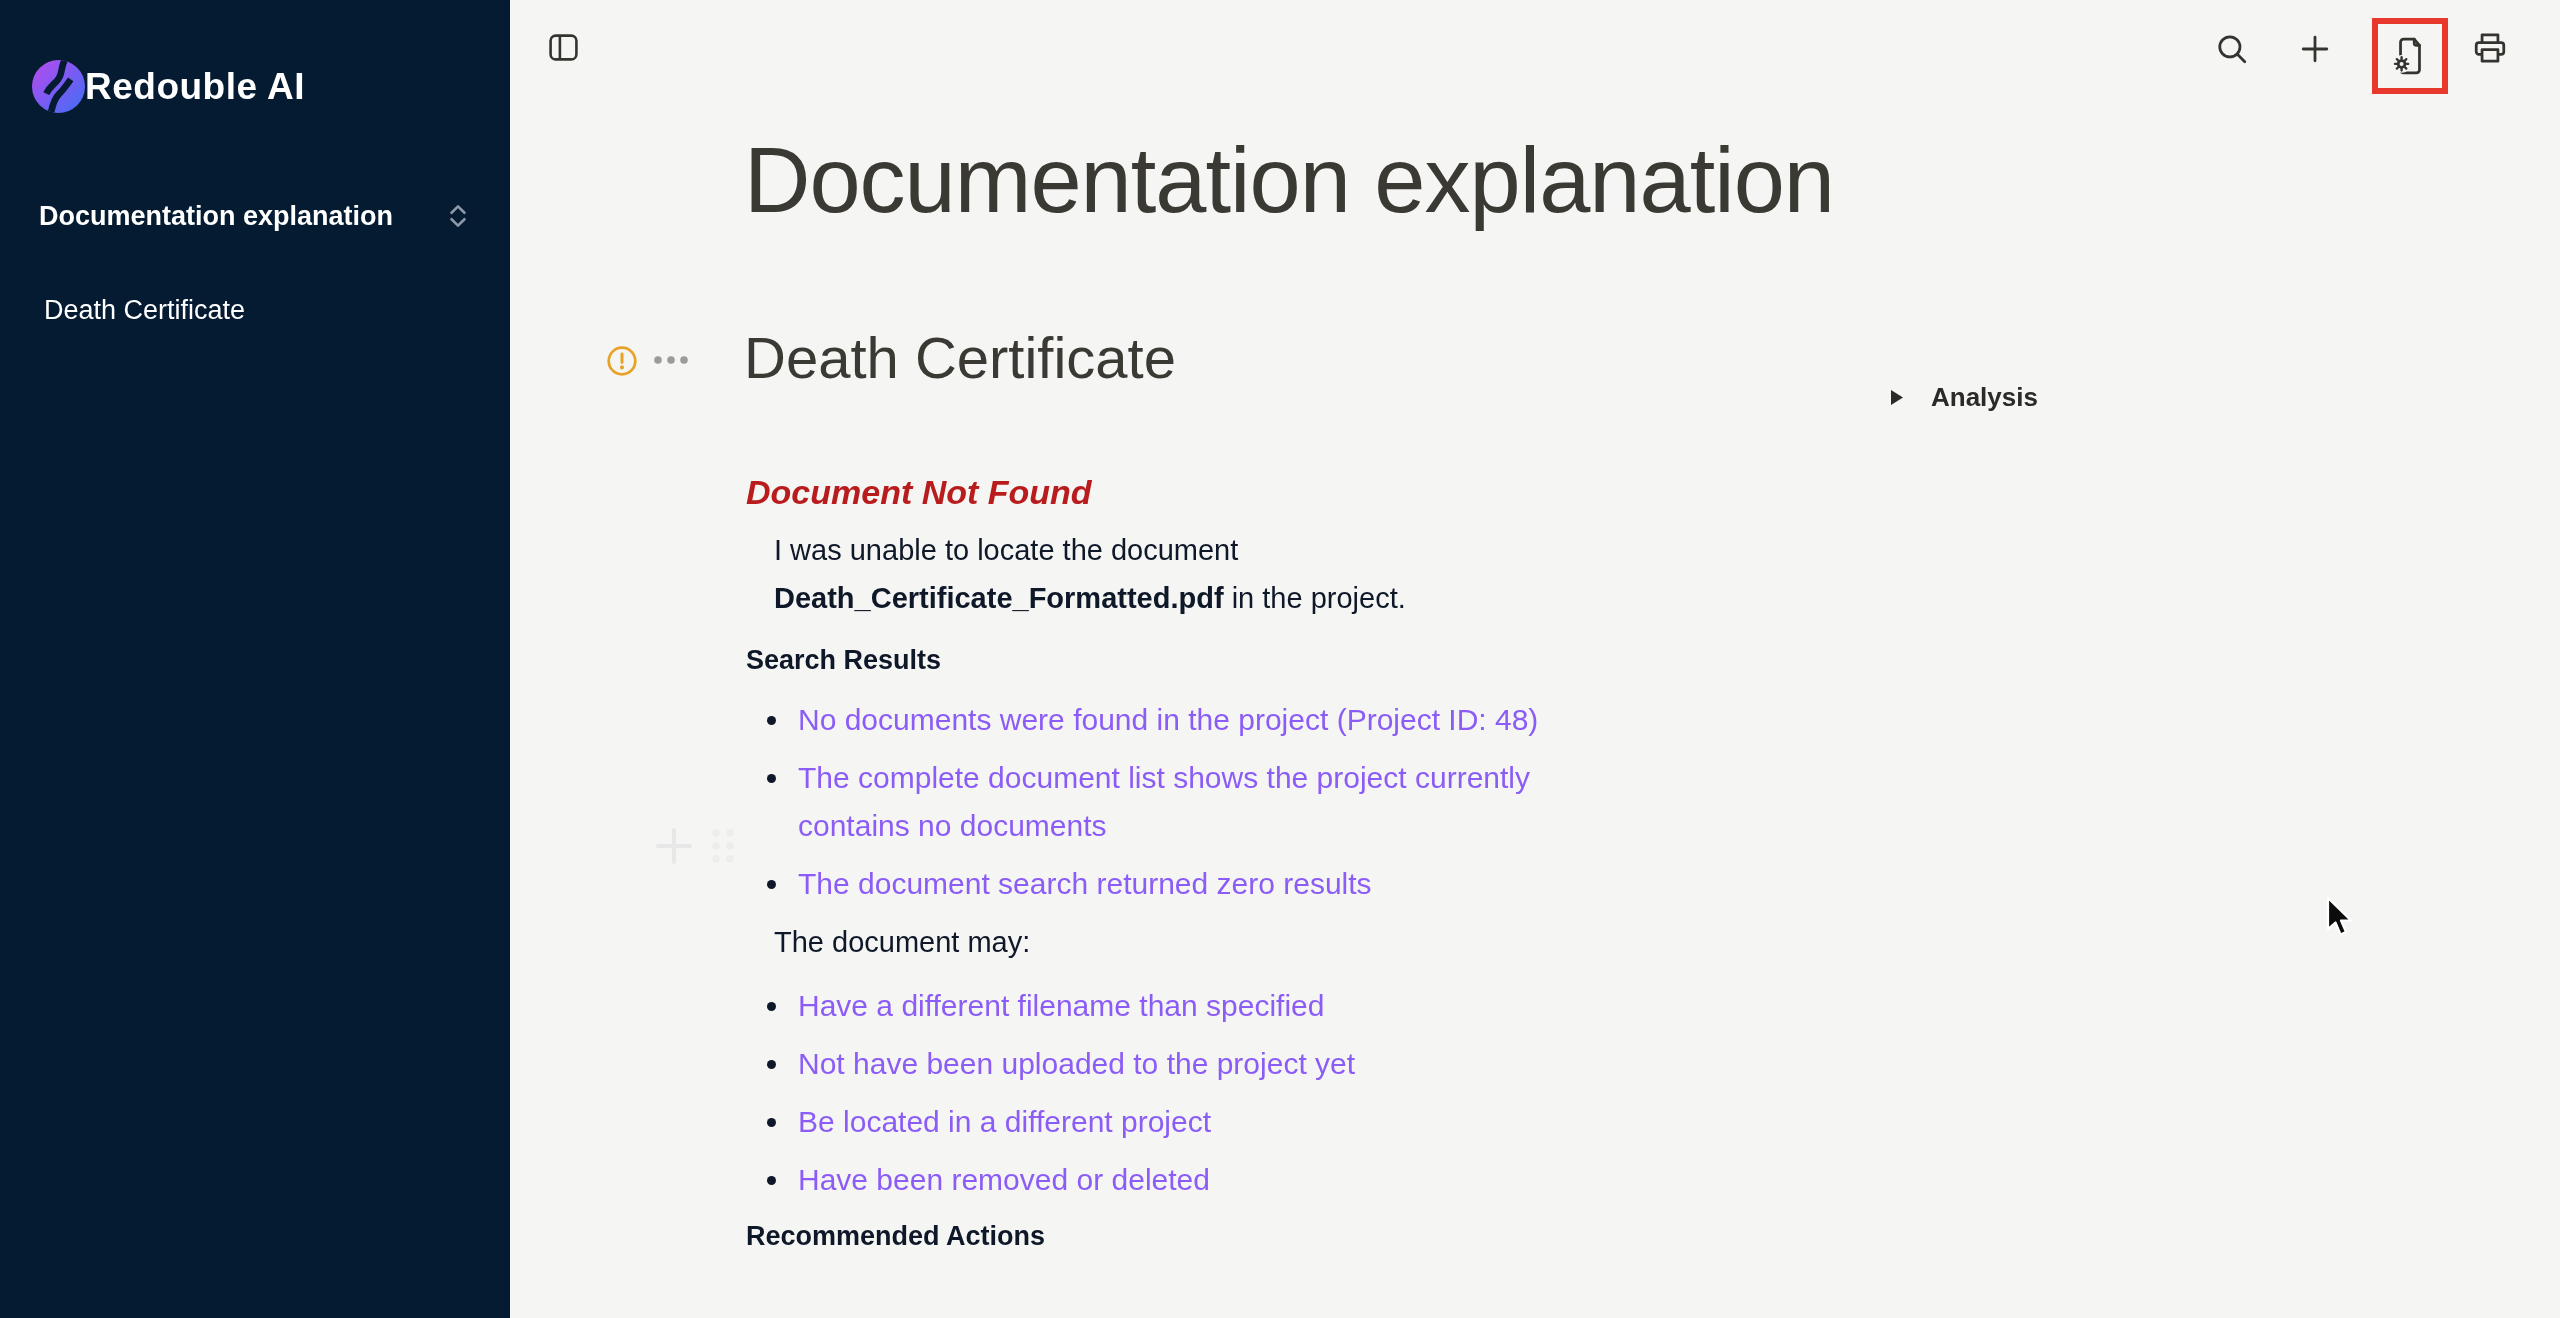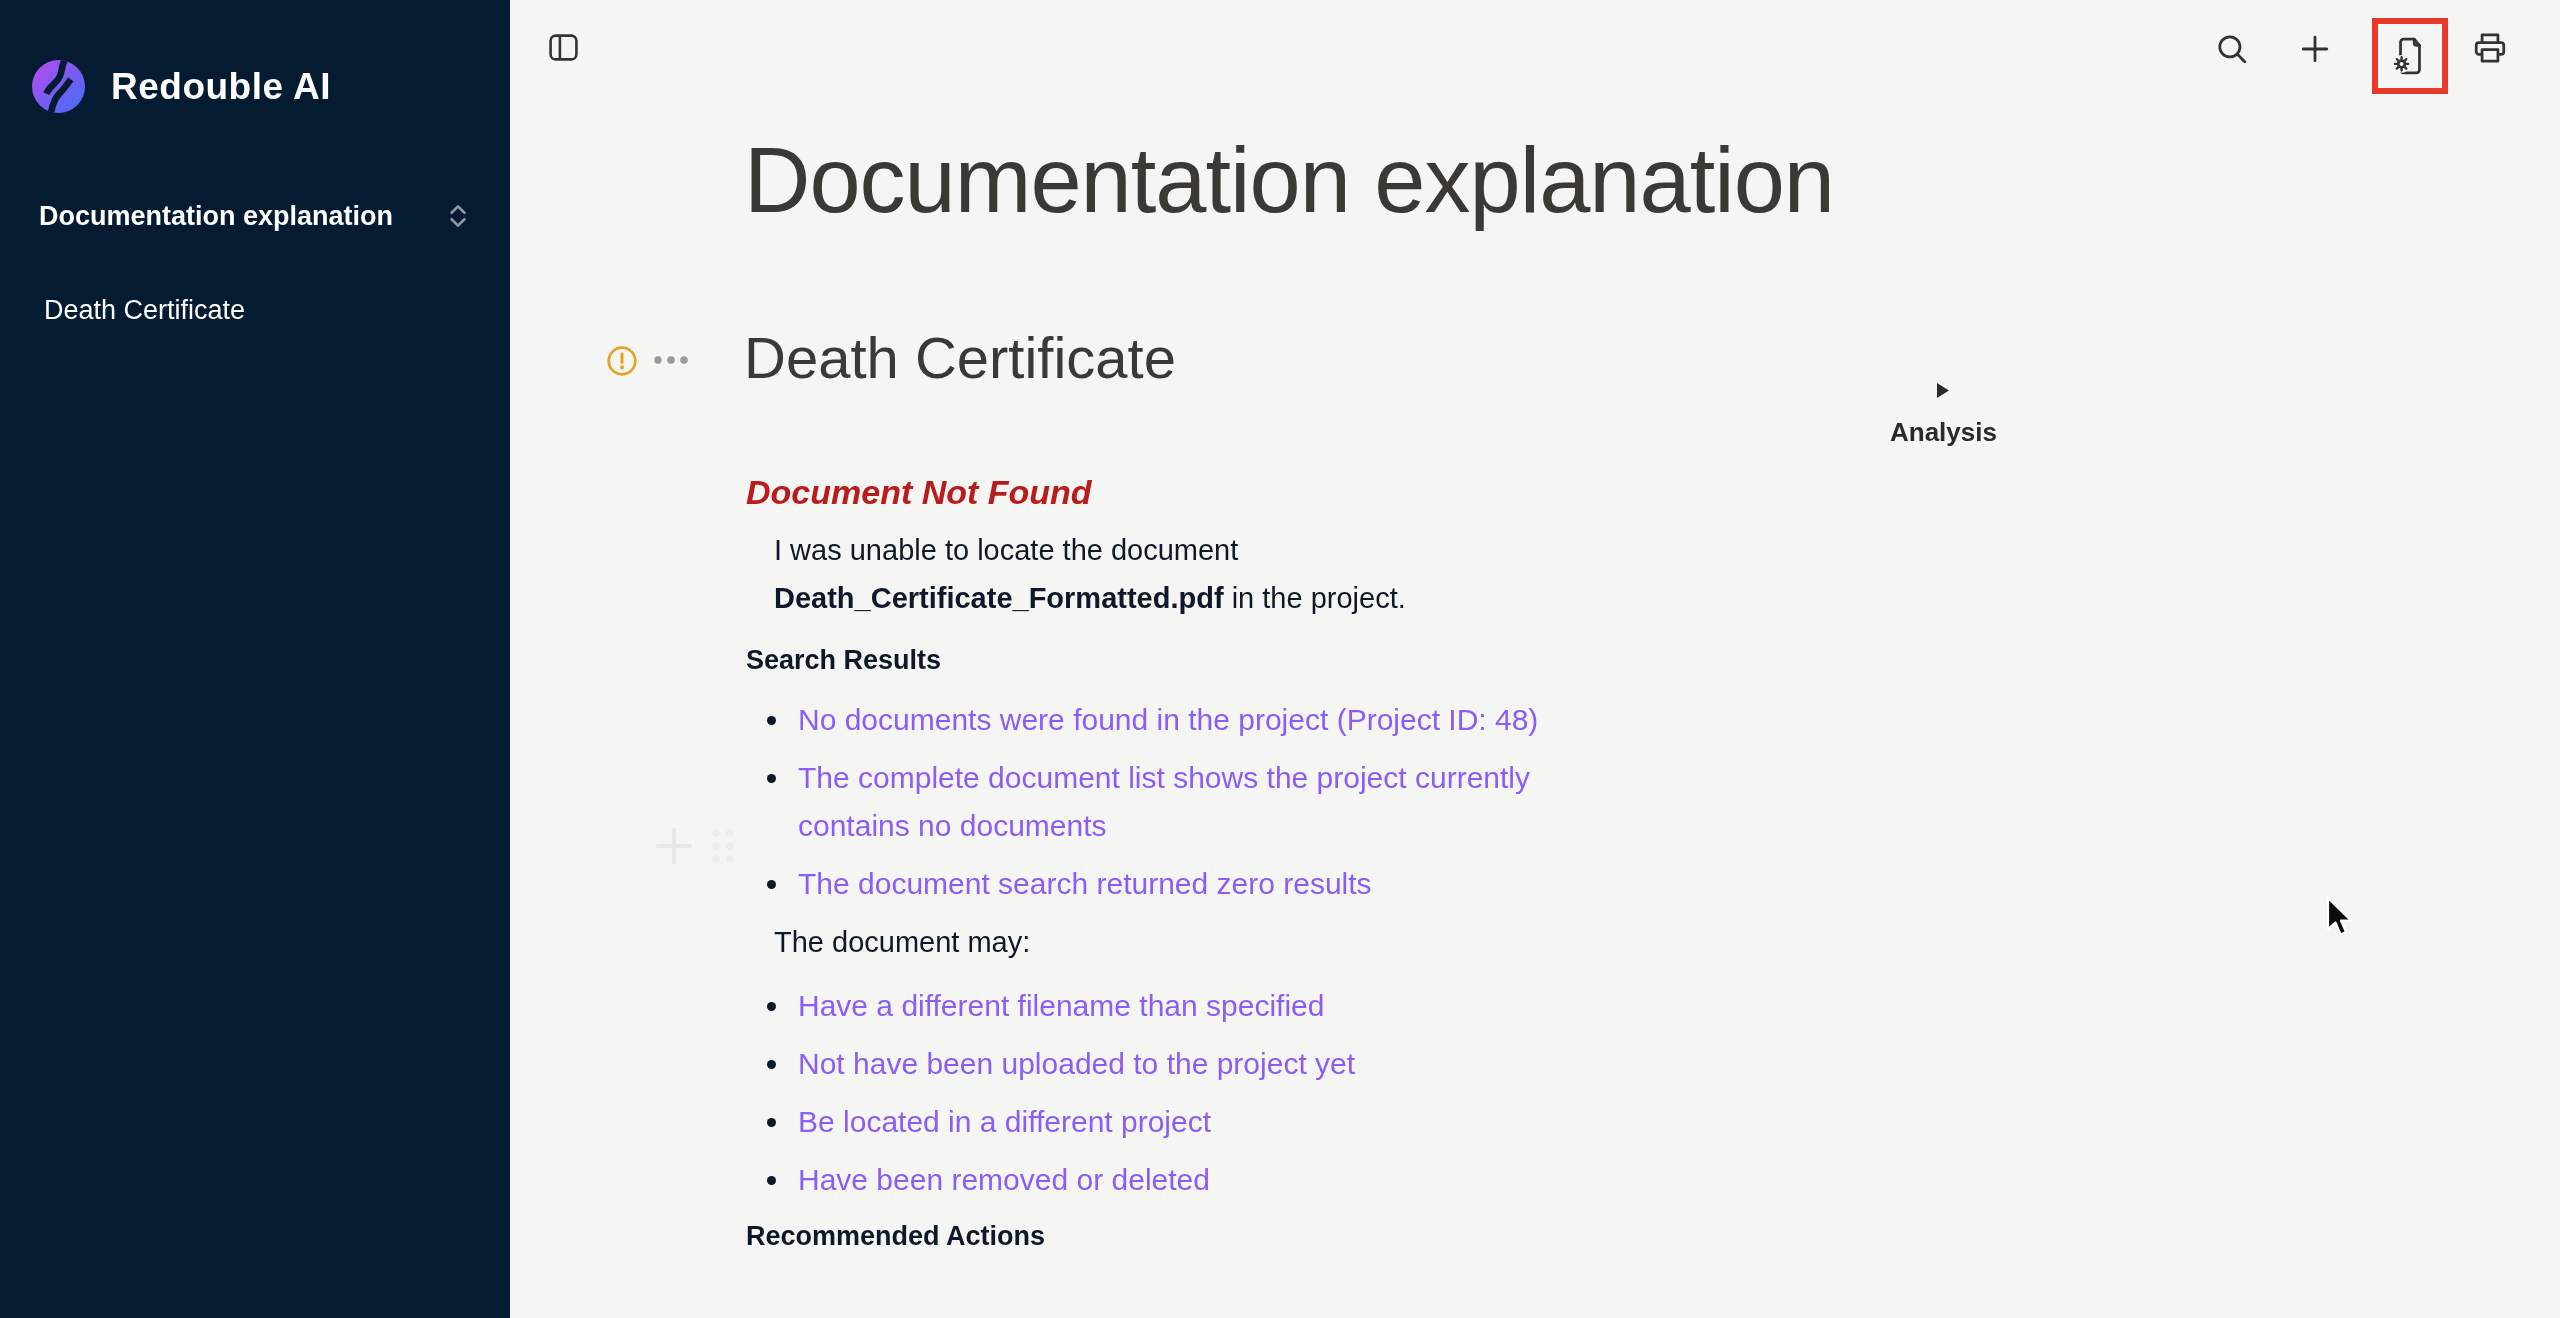--- a/index.html
+++ b/index.html
@@ -10,21 +10,21 @@
     color:#101b2c;
     position:relative;
   }
   
   .sidebar {
     position:absolute; left:0; top:0; width:510px; height:1318px;
     background:#041b32;
   }
   .brand-row {
     position:absolute; left:32px; top:60px;
-    display:flex; align-items:center; gap:26px;
+    display:flex; align-items:center; 
   }
   .brand-name { color:#ffffff; font-size:37px; font-weight:700; letter-spacing:0.5px; }
   .selector-row {
     position:absolute; left:0; top:192px; width:510px; height:48px;
     display:flex; align-items:center; justify-content:space-between;
     padding:0 40px 0 39px; cursor:pointer;
   }
   .selector-label { color:#ffffff; font-size:27px; font-weight:700; }
   .side-item {
     position:absolute; left:0; top:288px; width:510px; height:44px;
@@ -51,21 +51,21 @@
     white-space:nowrap;
   }
   .warning-wrap { position:absolute; left:605px; top:344px; width:34px; height:34px; cursor:pointer; }
   .dots-wrap    { position:absolute; left:651px; top:353px; width:40px; height:14px; cursor:pointer; }
   .doc-heading {
     position:absolute; left:744px; top:324px;
     font-size:58px; font-weight:500; color:#3b3933; white-space:nowrap;
   }
   .analysis-row {
     position:absolute; left:1890px; top:382px;
-    display:flex; align-items:center; gap:18px; cursor:pointer;flex-direction:column;
+    display:flex; align-items:center; gap:27px; cursor:pointer;
   }
   .analysis-label { font-size:26px; font-weight:700; color:#2b2a26; }
 
   .content { position:absolute; left:746px; top:470px; width:880px; }
   .content h3 { font-size:34px; font-weight:700; color:#b91c1c; line-height:44px; margin-bottom:12px;font-style:italic; }
   .content h4 { font-size:27px; font-weight:700; color:#0f1828; line-height:44px; margin:4px 0 14px; }
   .content p  { font-size:29px; font-weight:400; color:#0f1828; line-height:48px; margin-bottom:16px;margin-left:28px; }
   .content p b { font-weight:700; }
   .content ul { list-style:none; margin-bottom:4px; }
   .content li {

